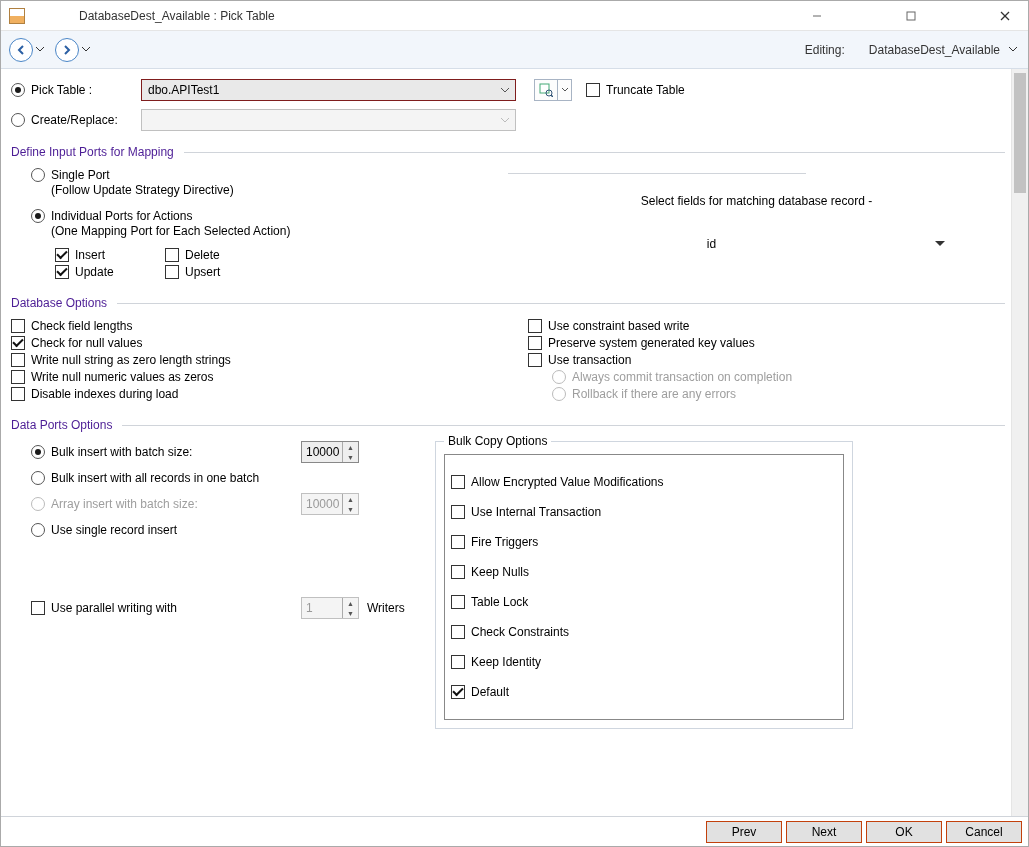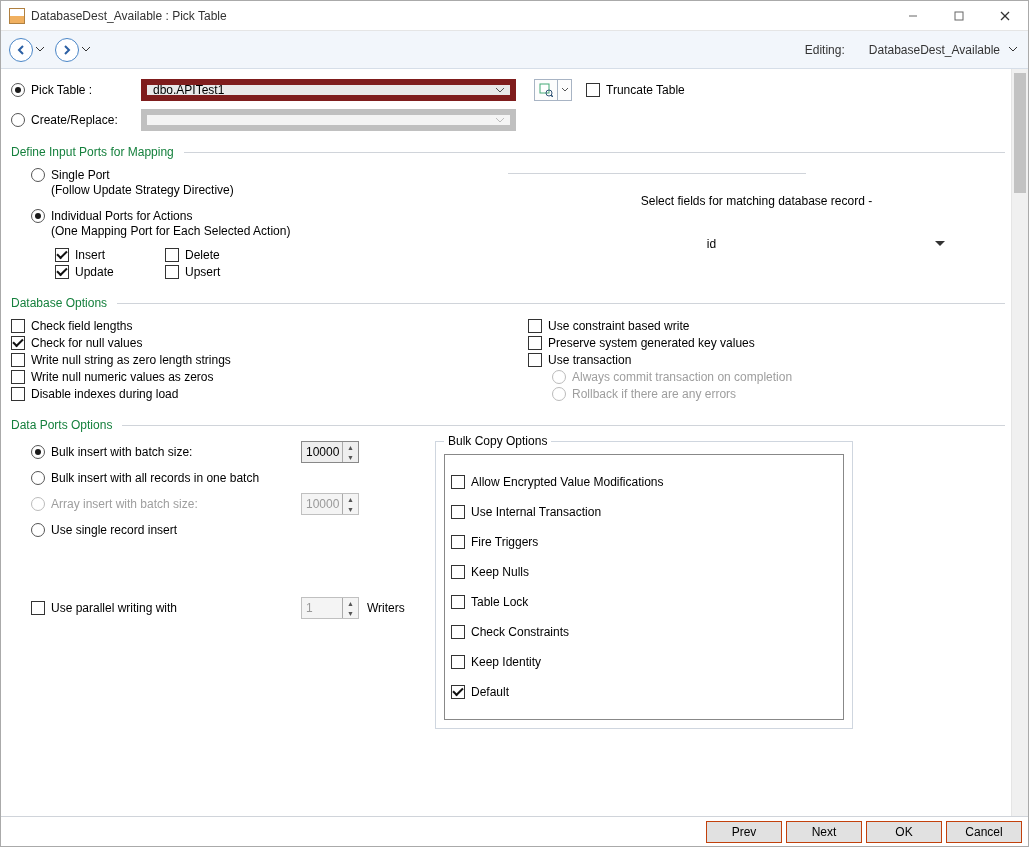--- a/index.html
+++ b/index.html
@@ -1,18 +1,18 @@
 <!DOCTYPE html>
 <html><head>
 <meta charset="utf-8">
 <style>
 * { box-sizing: border-box; font-family: "Segoe UI", Tahoma, sans-serif; font-size: 12px; }
 body { margin: 0; padding: 0; background: #fff; color: #000; }
 .window { width: 1029px; height: 847px; border: 1px solid #aaa; display: flex; flex-direction: column; background: #fff; }
-.titlebar { height: 30px; display: flex; align-items: center; background: #fff; border-bottom: 1px solid #e5e5e5; }
+.titlebar { height: 30px; display: flex; align-items: center; background: #fff; border-bottom: 1px solid #e5e5e5; gap: 48px; }
 .titlebar .app-icon { width: 16px; height: 16px; margin: 0 6px 0 8px; background: linear-gradient(#fff 50%, #f0b060 50%); border: 1px solid #b08040; }
 .titlebar .title { flex: 0 0 auto; color: #333; }
 .titlebar .spacer { flex: 1; }
 .win-btn { width: 46px; height: 30px; display: flex; align-items: center; justify-content: center; color: #333; cursor: default; }
 
 .toolbar { height: 38px; background: #f2f6fb; border-bottom: 1px solid #d6dee8; display: flex; align-items: center; padding: 0 8px; }
 .nav-btn { width: 24px; height: 24px; border-radius: 12px; border: 1px solid #4a86c7; display: flex; align-items: center; justify-content: center; color: #2b5fa3; margin-right: 2px; background: #fff; }
 .nav-drop { width: 10px; height: 24px; display: flex; align-items: center; justify-content: center; color: #333; margin-right: 10px; }
 .nav-drop svg, .dd-arrow svg { width: 8px; height: 5px; }
 .toolbar .spacer { flex: 1; }
@@ -25,31 +25,31 @@
 .scrollbar-track { width: 17px; background: #f0f0f0; border-left: 1px solid #e5e5e5; position: relative; }
 .scrollbar-thumb { position: absolute; left: 2px; right: 2px; top: 4px; height: 120px; background: #c2c2c2; border-radius: 0; }
 
 .row { display: flex; align-items: center; margin-bottom: 8px; }
 .radio-lg { width: 14px; height: 14px; border-radius: 50%; border: 1px solid #555; margin-right: 6px; display: inline-flex; align-items: center; justify-content: center; background: #fff; }
 .radio-lg.checked::after { content: ""; width: 6px; height: 6px; border-radius: 50%; background: #1a1a1a; }
 .radio-lg.disabled { border-color: #bbb; }
 .label { color: #000; }
 .label.disabled { color: #9e9e9e; }
 
-.combo { height: 22px; border: 6px solid #7f1d1d; background: #e9e9e9; display: flex; align-items: center; padding: 0 6px; position: relative; }
+.combo { height: 22px; border: 1px solid #7f1d1d; background: #e9e9e9; display: flex; align-items: center; padding: 0 6px; position: relative; }
 .combo .combo-text { flex: 1; }
 .combo .combo-arrow { position: absolute; right: 2px; top: 2px; bottom: 2px; width: 16px; display: flex; align-items: center; justify-content: center; }
 .combo.disabled { background: #f4f4f4; border-color: #c0c0c0; color: #999; }
 
 .iconbtn { width: 24px; height: 22px; border: 1px solid #a8b4c4; background: #fdfdfd; display: flex; align-items: center; justify-content: center; margin-left: 6px; }
 .iconbtn-split { width: 14px; height: 22px; border: 1px solid #a8b4c4; border-left: none; background: #fdfdfd; display: flex; align-items: center; justify-content: center; }
 .checkbox { width: 14px; height: 14px; border: 1px solid #333; background: #fff; display: inline-flex; align-items: center; justify-content: center; margin-right: 6px; flex-shrink: 0; }
 .checkbox.checked::after { content: ""; width: 8px; height: 4px; border-left: 2px solid #111; border-bottom: 2px solid #111; transform: rotate(-45deg) translate(1px,-1px); }
 
-.group-title { color: #15803d; display: flex; align-items: center; margin: 14px 0 6px 0; }
+.group-title { color: #4c1d95; display: flex; align-items: center; margin: 14px 0 6px 0; }
 .group-title .line { flex: 1; height: 1px; background: #d0d4da; margin-left: 10px; }
 
 .two-col { display: flex; }
 .col { flex: 1; }
 .indent-1 { padding-left: 20px; }
 .indent-2 { padding-left: 44px; }
 .opt-row { display: flex; align-items: center; margin: 3px 0; }
 .sub-line { height:1px; background:#d0d4da; margin:4px 0 8px 0; }
 
 .field-select { display:flex; align-items:center; justify-content:center; height:24px; position:relative; }

